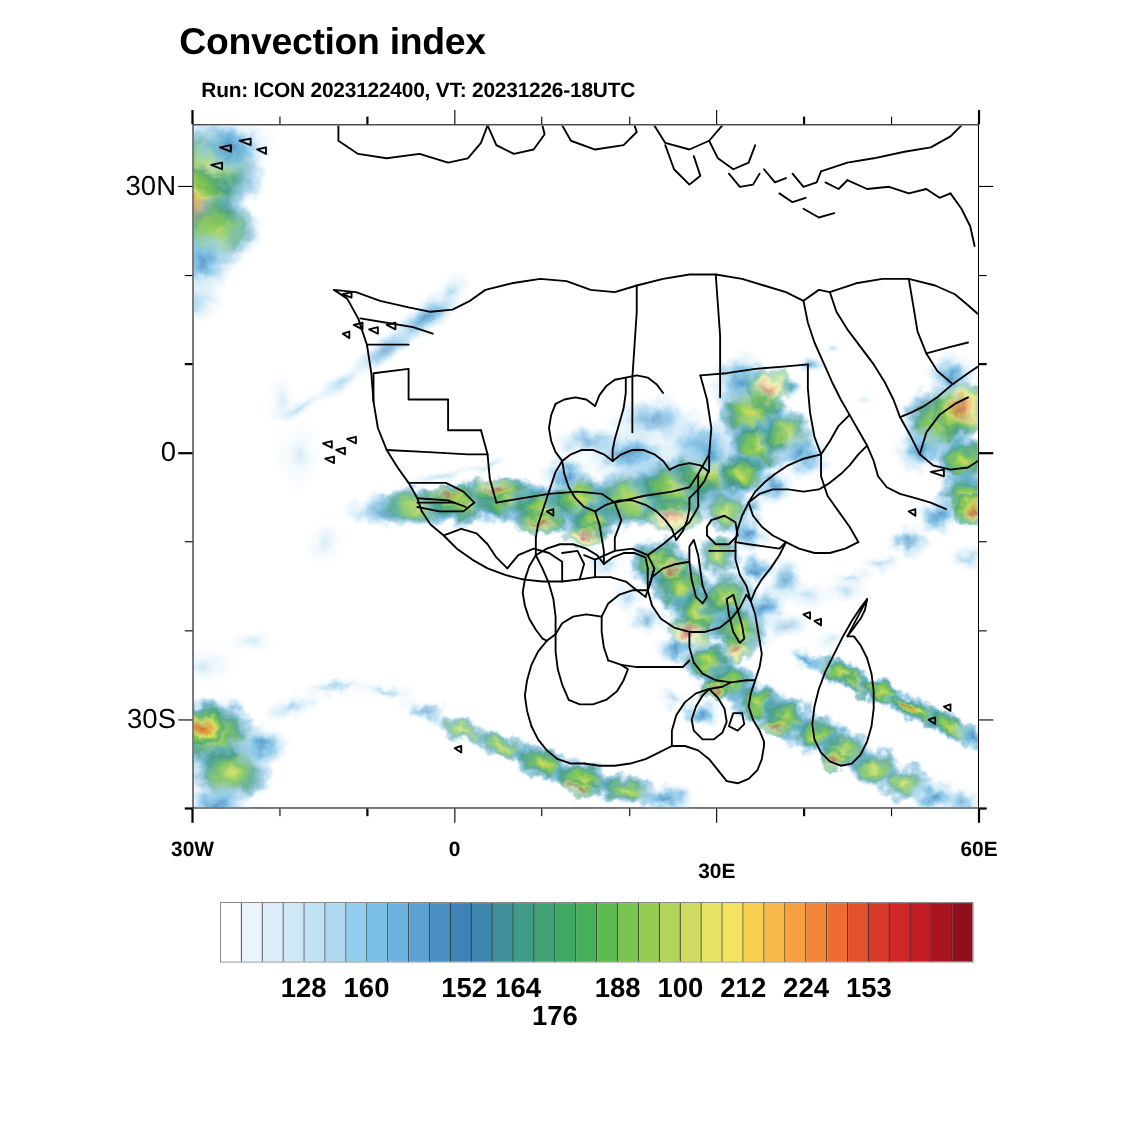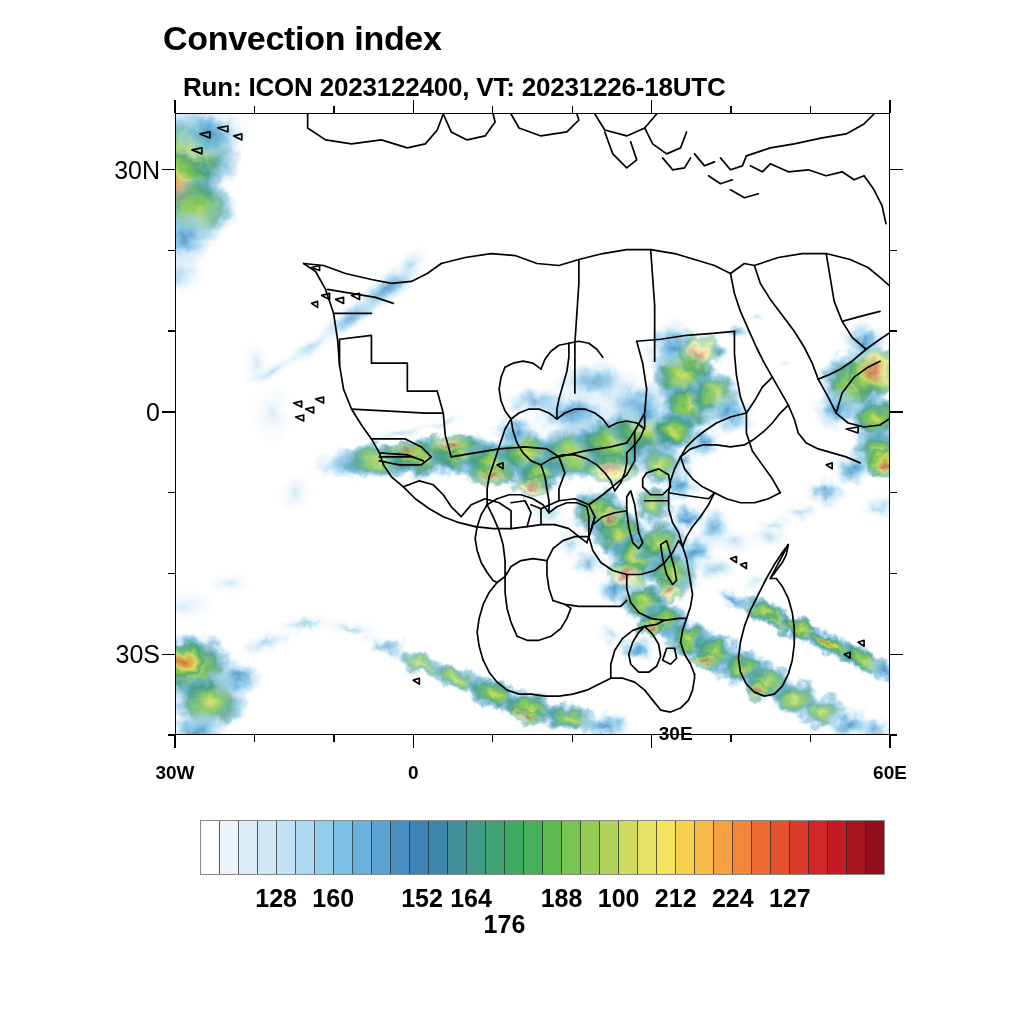--- a/index.html
+++ b/index.html
@@ -4,21 +4,21 @@
 <style>
   html,body{margin:0;padding:0;background:#ffffff;}
   body{width:1024px;height:1024px;position:relative;overflow:hidden;
        font-family:"Liberation Sans", sans-serif;color:#000;}
 
   #page{position:absolute;left:0;top:0;width:1024px;height:1024px;}
 
   
   .title{position:absolute;left:163px;top:19px;font-size:34px;font-weight:bold;
          letter-spacing:-0.3px;white-space:nowrap;}
-  .subtitle{position:absolute;left:183px;top:72px;font-size:26px;font-weight:bold;
+  .subtitle{position:absolute;left:183px;top:72px;font-size:19px;font-weight:bold;
             letter-spacing:-0.2px;white-space:nowrap;}
 
   
   #mapframe{position:absolute;left:175px;top:113px;width:715px;height:622px;
             border:1.5px solid #000;box-sizing:border-box;background:#fff;overflow:hidden;}
   #mapclip{position:absolute;left:0;top:0;width:100%;height:100%;overflow:hidden;}
   #mapsvg{position:absolute;left:0;top:0;width:100%;height:100%;display:block;}
 
   
   .tick{position:absolute;background:#000;}
@@ -516,21 +516,21 @@
     <div class="tick v" style="left: 650.967px; top: 735px; height: 13px;"></div>
     <div class="tick v" style="left: 650.967px; top: 100px; height: 13px;"></div>
     <div class="tick v" style="left: 730.411px; top: 735px; height: 7px;"></div>
     <div class="tick v" style="left: 730.411px; top: 106px; height: 7px;"></div>
     <div class="tick v" style="left: 809.856px; top: 735px; height: 7px;"></div>
     <div class="tick v" style="left: 809.856px; top: 106px; height: 7px;"></div>
     <div class="tick v" style="left: 889.3px; top: 735px; height: 13px;"></div>
     <div class="tick v" style="left: 889.3px; top: 100px; height: 13px;"></div>
     <div class="xlab" style="left: 175px; top: 762px;">30W</div>
     <div class="xlab" style="left: 413.333px; top: 762px;">0</div>
-    <div class="xlab" style="left: 651.667px; top: 723px; margin-left: 24px;">30E</div>
+    <div class="xlab" style="left: 651.667px; top: 782px;">30E</div>
     <div class="xlab" style="left: 890px; top: 762px;">60E</div>
     <div class="tick h" style="left: 168px; top: 734.3px; width: 7px;"></div>
     <div class="tick h" style="left: 890px; top: 734.3px; width: 7px;"></div>
     <div class="tick h" style="left: 162px; top: 653.521px; width: 13px;"></div>
     <div class="tick h" style="left: 890px; top: 653.521px; width: 13px;"></div>
     <div class="tick h" style="left: 168px; top: 572.742px; width: 7px;"></div>
     <div class="tick h" style="left: 890px; top: 572.742px; width: 7px;"></div>
     <div class="tick h" style="left: 168px; top: 491.962px; width: 7px;"></div>
     <div class="tick h" style="left: 890px; top: 491.962px; width: 7px;"></div>
     <div class="tick h" style="left: 162px; top: 411.183px; width: 13px;"></div>
@@ -546,14 +546,14 @@
     <div class="ylab" style="top: 654.221px; left: 60px; width: 100px;">30S</div>
     <div class="cblab" style="left: 276.111px;">128</div>
     <div class="cblab" style="left: 333.194px;">160</div>
     <div class="cblab" style="left: 395px; margin-left: 27px;">152</div>
     <div class="cblab" style="left: 471px;">164</div>
     <div class="cblab" style="left: 504.444px; margin-top: 26px;">176</div>
     <div class="cblab" style="left: 561.528px;">188</div>
     <div class="cblab" style="left: 618.611px;">100</div>
     <div class="cblab" style="left: 675.694px;">212</div>
     <div class="cblab" style="left: 732.778px;">224</div>
-    <div class="cblab" style="left: 789.861px;">127</div>
+    <div class="cblab" style="left: 789.861px;">153</div>
   </div>
 
 </body></html>

